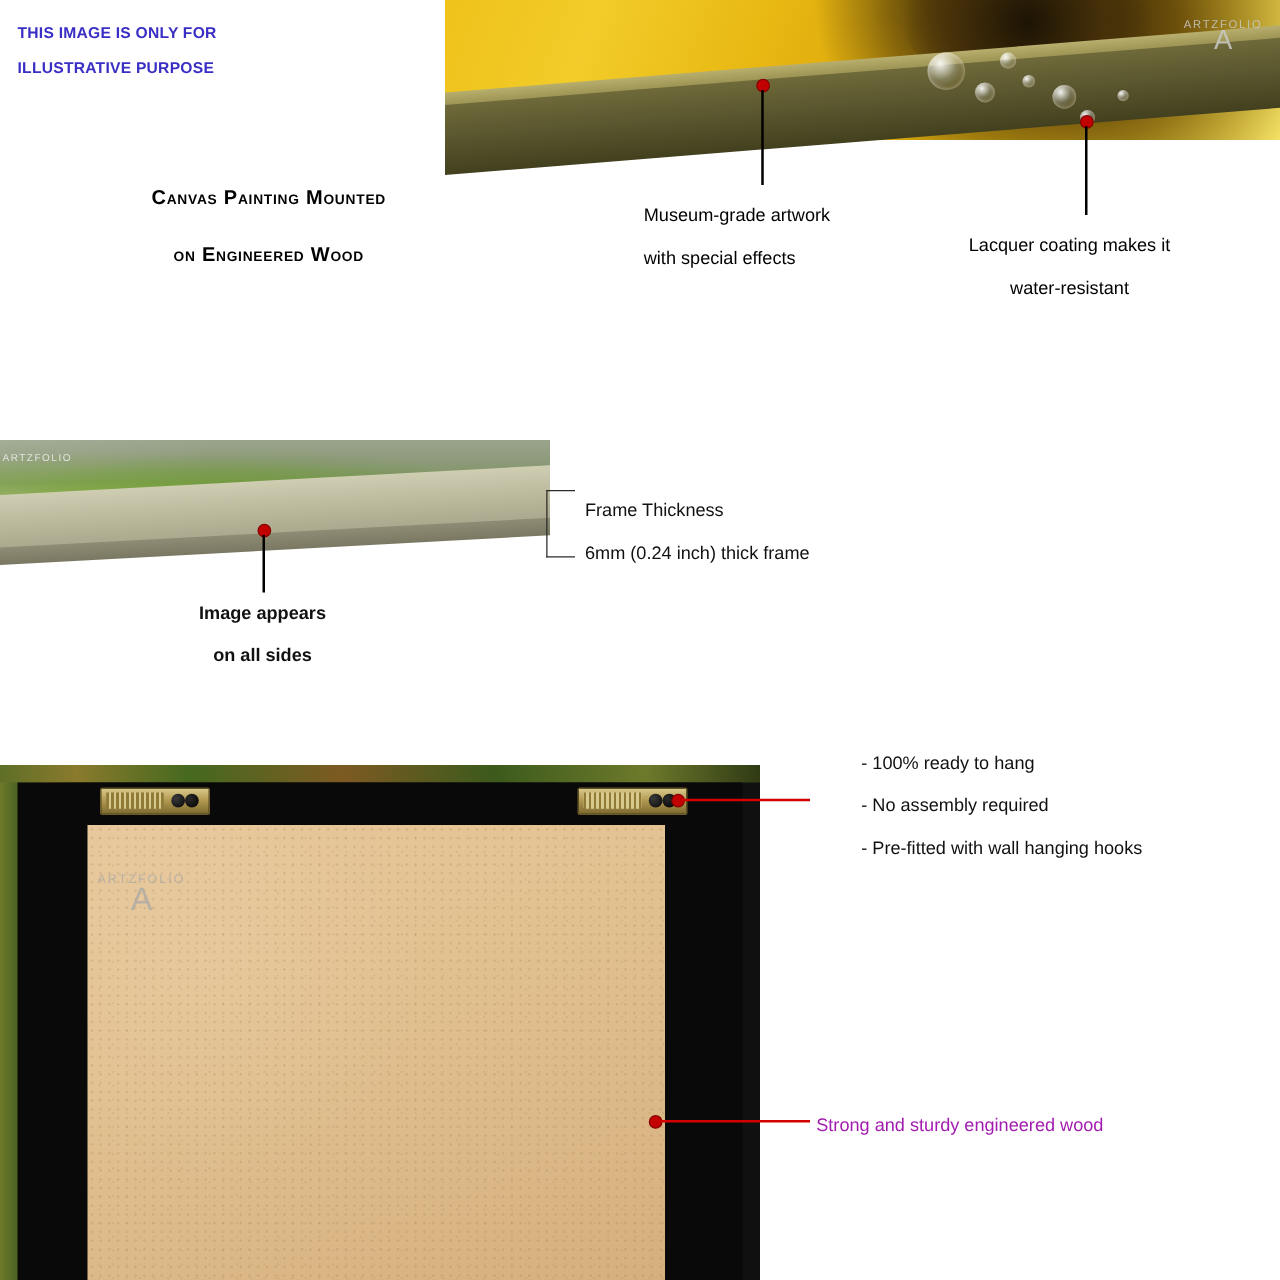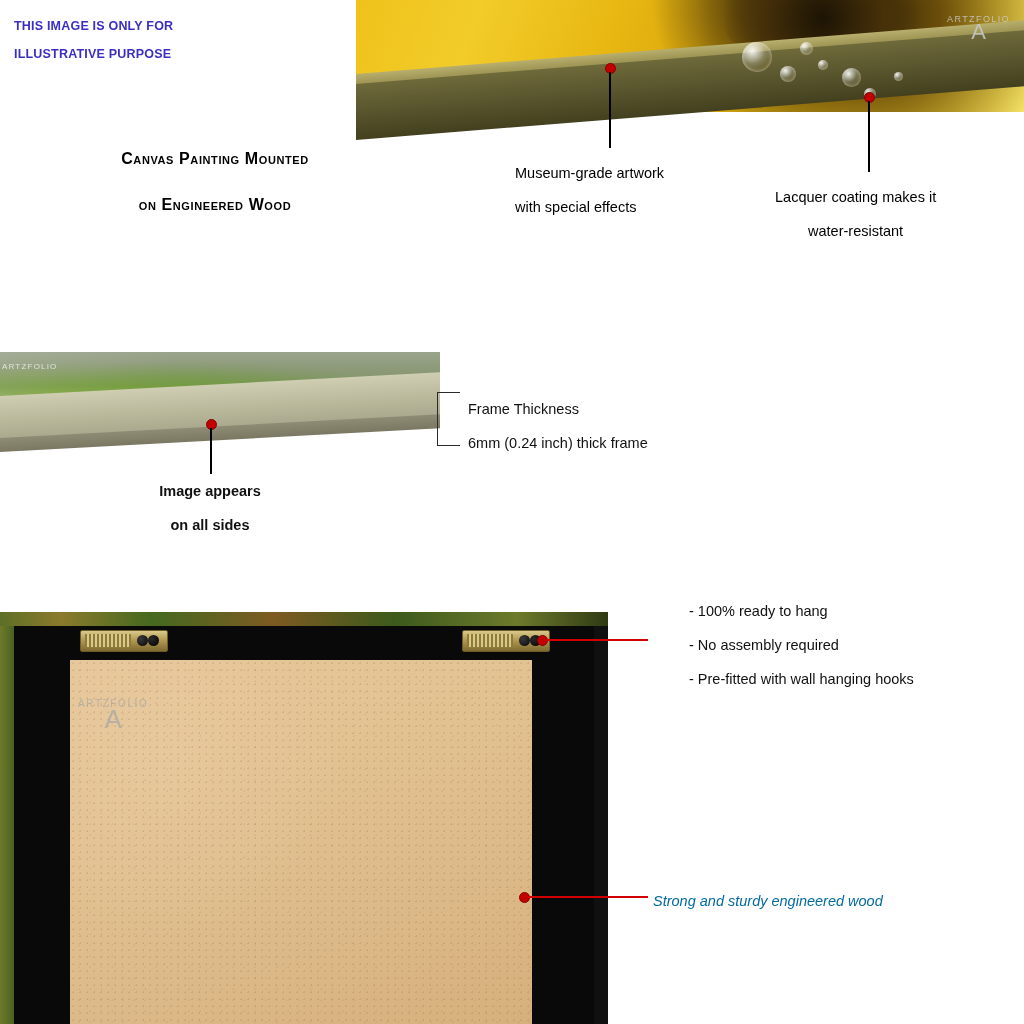--- a/index.html
+++ b/index.html
@@ -293,23 +293,22 @@
     line-height: 34px;
     color: #111;
     white-space: nowrap;
     margin-left: 36px;
   }
   .wood-text {
     position: absolute;
     left: 653px; top: 884px;
     font-size: 14.5px;
     line-height: 34px;
-    color: #0369a1;
+    color: #a21caf;
     white-space: nowrap;
-    font-style: italic;
   }
 </style>
 </head>
 <body>
 
 <div class="disclaimer">
   <div>THIS IMAGE IS ONLY FOR</div>
   <div>ILLUSTRATIVE PURPOSE</div>
 </div>
 

